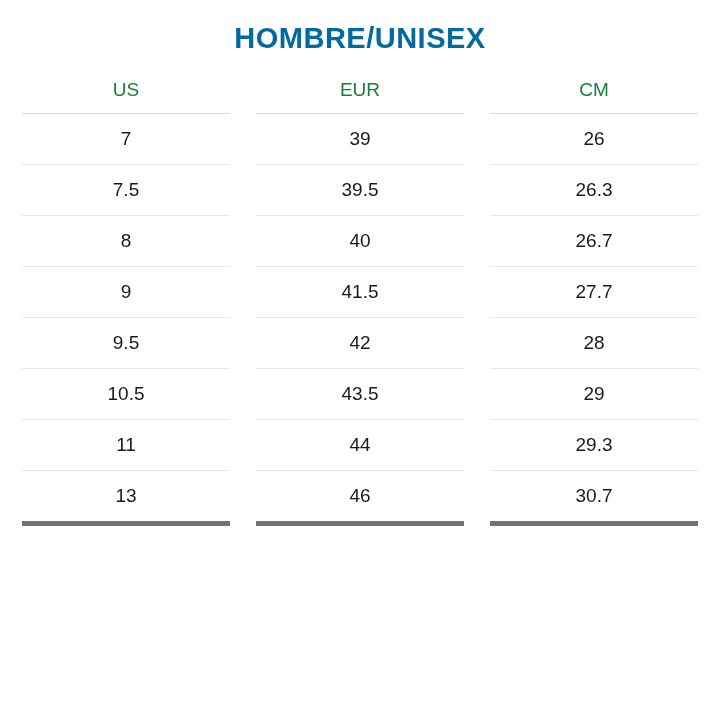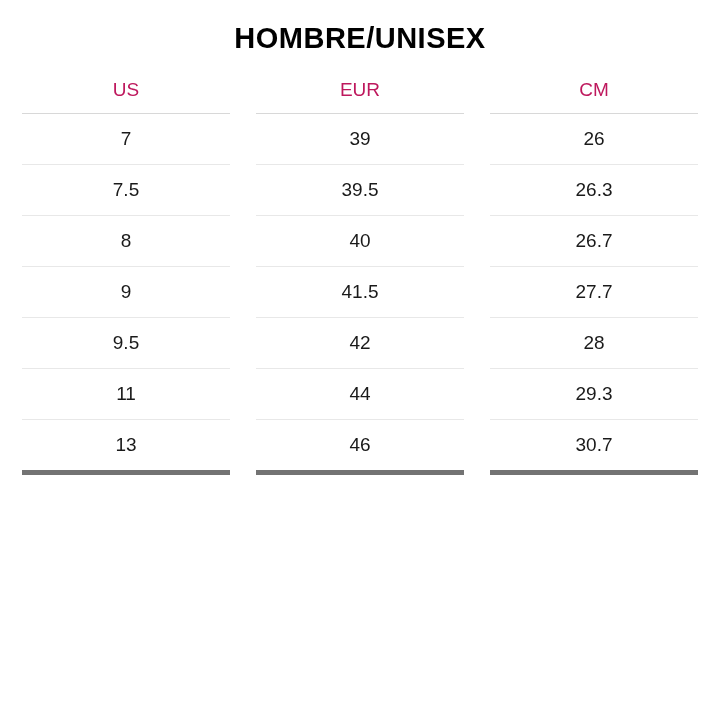--- a/index.html
+++ b/index.html
@@ -20,32 +20,32 @@
     position: relative;
     box-sizing: border-box;
     padding: 0;
   }
   .title {
     text-align: center;
     font-size: 29px;
     font-weight: bold;
     letter-spacing: 0.5px;
     margin: 22px 0 0 0;
-    color: #000000;
+    color: #0369a1;
   }
   table.size-table {
     width: 660px;
     margin: 18px auto 0 auto;
     border-collapse: collapse;
     table-layout: fixed;
   }
   table.size-table th {
     font-size: 19px;
     font-weight: normal;
-    color: #be185d;
+    color: #15803d;
     padding: 6px 0 12px 0;
     text-align: center;
     border-bottom: 1px solid #d8d8d8;
   }
   table.size-table td {
     font-size: 19px;
     font-weight: normal;
     color: #1a1a1a;
     text-align: center;
     padding: 14px 0 14px 0;
@@ -115,20 +115,27 @@
         <td>27.7</td>
       </tr>
       <tr>
         <td>9.5</td>
         <td class="spacer-col"></td>
         <td>42</td>
         <td class="spacer-col"></td>
         <td>28</td>
       </tr>
       <tr>
+        <td>10.5</td>
+        <td class="spacer-col"></td>
+        <td>43.5</td>
+        <td class="spacer-col"></td>
+        <td>29</td>
+      </tr>
+      <tr>
         <td>11</td>
         <td class="spacer-col"></td>
         <td>44</td>
         <td class="spacer-col"></td>
         <td>29.3</td>
       </tr>
       <tr>
         <td>13</td>
         <td class="spacer-col"></td>
         <td>46</td>

